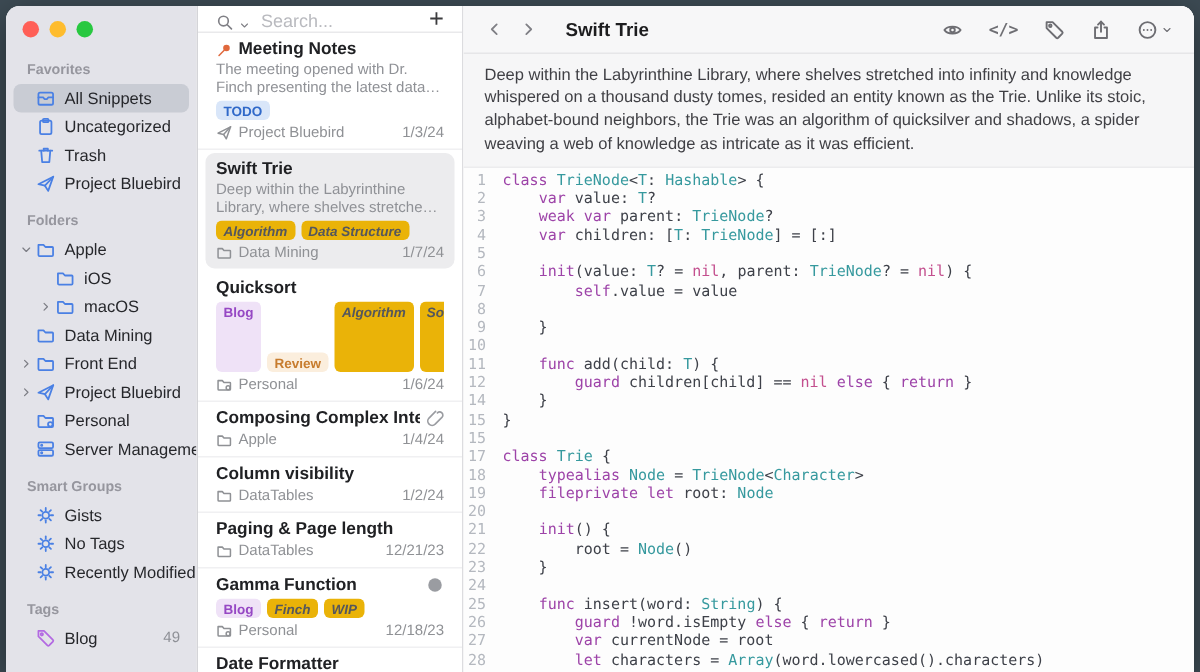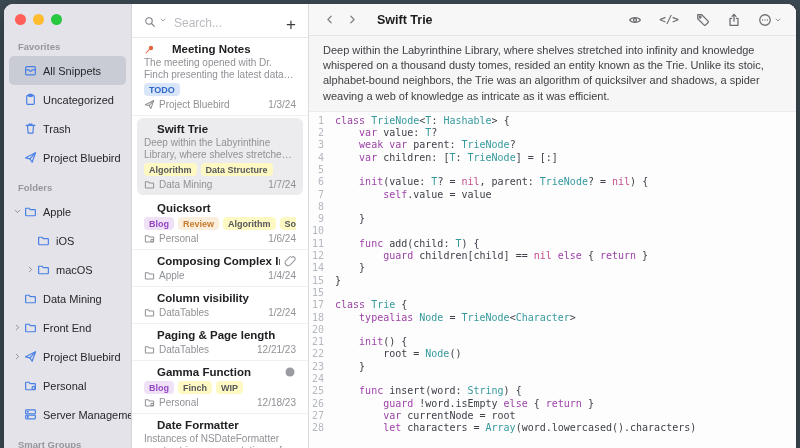--- a/index.html
+++ b/index.html
@@ -7,50 +7,50 @@
     font-family:"Liberation Sans","DejaVu Sans",sans-serif; }
   .window { position:absolute; left:4px; top:4px; width:792px; height:444px;
     border-radius:9px 9px 0 0; overflow:hidden; display:flex; background:#fff;
     box-shadow:0 6px 24px rgba(0,0,0,.4); }
 
   
   .sidebar { width:127px; background:#e3e3e9; flex:none; padding:10px 5px 0 5px; overflow:hidden; }
   .tl-row { display:flex; gap:7px; padding-left:6px; margin-bottom:6px; }
   .tl { width:11px; height:11px; border-radius:50%; }
   .side-label { font-size:9.5px; font-weight:700; color:#96969e; padding:10px 0 4px 9px; }
-  .side-item { display:flex; align-items:center; height:29px; border-radius:5px;
+  .side-item { display:flex; align-items:center; height:19px; border-radius:5px;
     padding-left:4px; font-size:11px; color:#26272b; white-space:nowrap; }
   .side-item.selected { background:#c9ccd4; }
   .chev-slot { width:11px; flex:none; display:flex; align-items:center; color:#7d7e85; }
   .side-ico { width:15px; flex:none; display:flex; align-items:center; color:#4a80e4; margin-right:4px; }
   .side-count { margin-left:auto; padding-right:6px; font-size:10px; color:#8e9096; }
 
   
   .listpane { width:178px; flex:none; background:#fff; border-right:1px solid #dcdcdf;
     border-left:1px solid #d4d4d8; display:flex; flex-direction:column; overflow:hidden; }
-  .searchrow { height:34px; flex:none; display:flex; align-items:flex-start; padding:12px 12px;
+  .searchrow { height:18px; flex:none; display:flex; align-items:flex-end; padding:0 12px;
     border-bottom:1px solid #e9e9eb; gap:3px; }
   .search-ph { color:#b9babf; font-size:12px; margin-left:4px; flex:1; }
   .plus-btn { font-size:17px; color:#3c3c3e; font-weight:400; line-height:1; }
   .list { flex:1; overflow:hidden; }
   .list-item { padding:5px 12px; border-bottom:1px solid #f0f0f2; }
   .list-item.selected { margin:2px 5px; padding:5px 7px; background:#ececee;
     border-radius:6px; border-bottom:none; }
   .li-titlerow { display:flex; align-items:center; gap:4px; }
   .li-title { font-size:11.5px; font-weight:700; color:#202124; flex:1; white-space:nowrap;
-    overflow:hidden;margin-left:13px; }
+    overflow:hidden; }
   .li-trail { color:#9a9ca1; flex:none; }
   .li-preview { margin-top:2px; font-size:10px; line-height:11.5px; color:#8f9196;
     display:-webkit-box; -webkit-line-clamp:2; -webkit-box-orient:vertical; overflow:hidden; }
   .li-tags { margin-top:3px; display:flex; gap:4px; flex-wrap:nowrap; overflow:hidden; }
   .pill { font-size:9px; font-weight:600; padding:1.5px 5px; border-radius:4px; white-space:nowrap; }
-  .pill-gray { background:#fef9c3; color:#55575c; }
+  .pill-gray { background:#eab308; color:#55575c;font-style:italic; }
   .pill-blue { background:#d9e6f9; color:#3069c9; }
   .pill-purple { background:#efe2f7; color:#9648c4; }
-  .pill-orange { background:#fbeedd; color:#c77c2e; }
+  .pill-orange { background:#fbeedd; color:#c77c2e;margin-top:34px; }
   .li-footer { margin-top:3px; display:flex; align-items:center; font-size:10px; color:#8f9195; gap:4px; }
   .li-date { margin-left:auto; }
   .pin-ico { color:#e0683c; }
 
   
   .editor { flex:1; display:flex; flex-direction:column; background:#fdfdfd; overflow:hidden; }
   .ed-header { height:32px; flex:none; background:#f7f7f8; border-bottom:1px solid #e6e6e8;
     display:flex; align-items:center; padding:0 14px; gap:10px; }
   .nav-ico { color:#808086; display:flex; }
   .ed-title { font-size:12.5px; font-weight:700; color:#1d1d1f; margin-left:8px; flex:1; }
@@ -261,20 +261,21 @@
               <line x1="6" y1="9.1" x2="6" y2="10.5"></line>
               <line x1="3.81" y1="8.19" x2="2.82" y2="9.18"></line>
               <line x1="2.9" y1="6" x2="1.5" y2="6"></line>
               <line x1="3.81" y1="3.81" x2="2.82" y2="2.82"></line>
               <line x1="6" y1="2.9" x2="6" y2="1.5"></line>
               <line x1="8.19" y1="3.81" x2="9.18" y2="2.82"></line>
             </svg>
           </span>
           <span>Recently Modified</span>
         </div>
+        <div class="side-label">Tags</div>
         <div class="side-item" style="padding-left: 4px;">
           <span class="chev-slot"></span>
           <span class="side-ico" style="color: rgb(179, 106, 226);">
             <svg width="13" height="13" viewBox="0 0 12 12" fill="none" stroke="currentColor" stroke-width="1.1" stroke-linecap="round" stroke-linejoin="round">
               <path d="M1.5 1.5 h3.4 l5.5 5.5 a0.8 0.8 0 0 1 0 1.1 l-2.3 2.3 a0.8 0.8 0 0 1 -1.1 0 L1.5 4.9 Z"></path>
               <circle cx="3.6" cy="3.6" r="0.7"></circle>
             </svg>
           </span>
           <span>Blog</span>
           <span class="side-count">49</span>
@@ -557,20 +558,24 @@
         </div>
         <div class="cl">
           <span class="ln">17</span>
           <span class="ct"><span class="tok-k">class</span><span class="tok-p"> </span><span class="tok-t">Trie</span><span class="tok-p"> {</span></span>
         </div>
         <div class="cl">
           <span class="ln">18</span>
           <span class="ct"><span class="tok-p">    </span><span class="tok-k">typealias</span><span class="tok-p"> </span><span class="tok-t">Node</span><span class="tok-p"> = </span><span class="tok-t">TrieNode</span><span class="tok-p">&lt;</span><span class="tok-t">Character</span><span class="tok-p">&gt;</span></span>
         </div>
         <div class="cl">
+          <span class="ln">19</span>
+          <span class="ct"><span class="tok-p">    </span><span class="tok-k">fileprivate</span><span class="tok-p"> </span><span class="tok-k">let</span><span class="tok-p"> root: </span><span class="tok-t">Node</span></span>
+        </div>
+        <div class="cl">
           <span class="ln">20</span>
           <span class="ct"></span>
         </div>
         <div class="cl">
           <span class="ln">21</span>
           <span class="ct"><span class="tok-p">    </span><span class="tok-k">init</span><span class="tok-p">() {</span></span>
         </div>
         <div class="cl">
           <span class="ln">22</span>
           <span class="ct"><span class="tok-p">        root = </span><span class="tok-t">Node</span><span class="tok-p">()</span></span>

